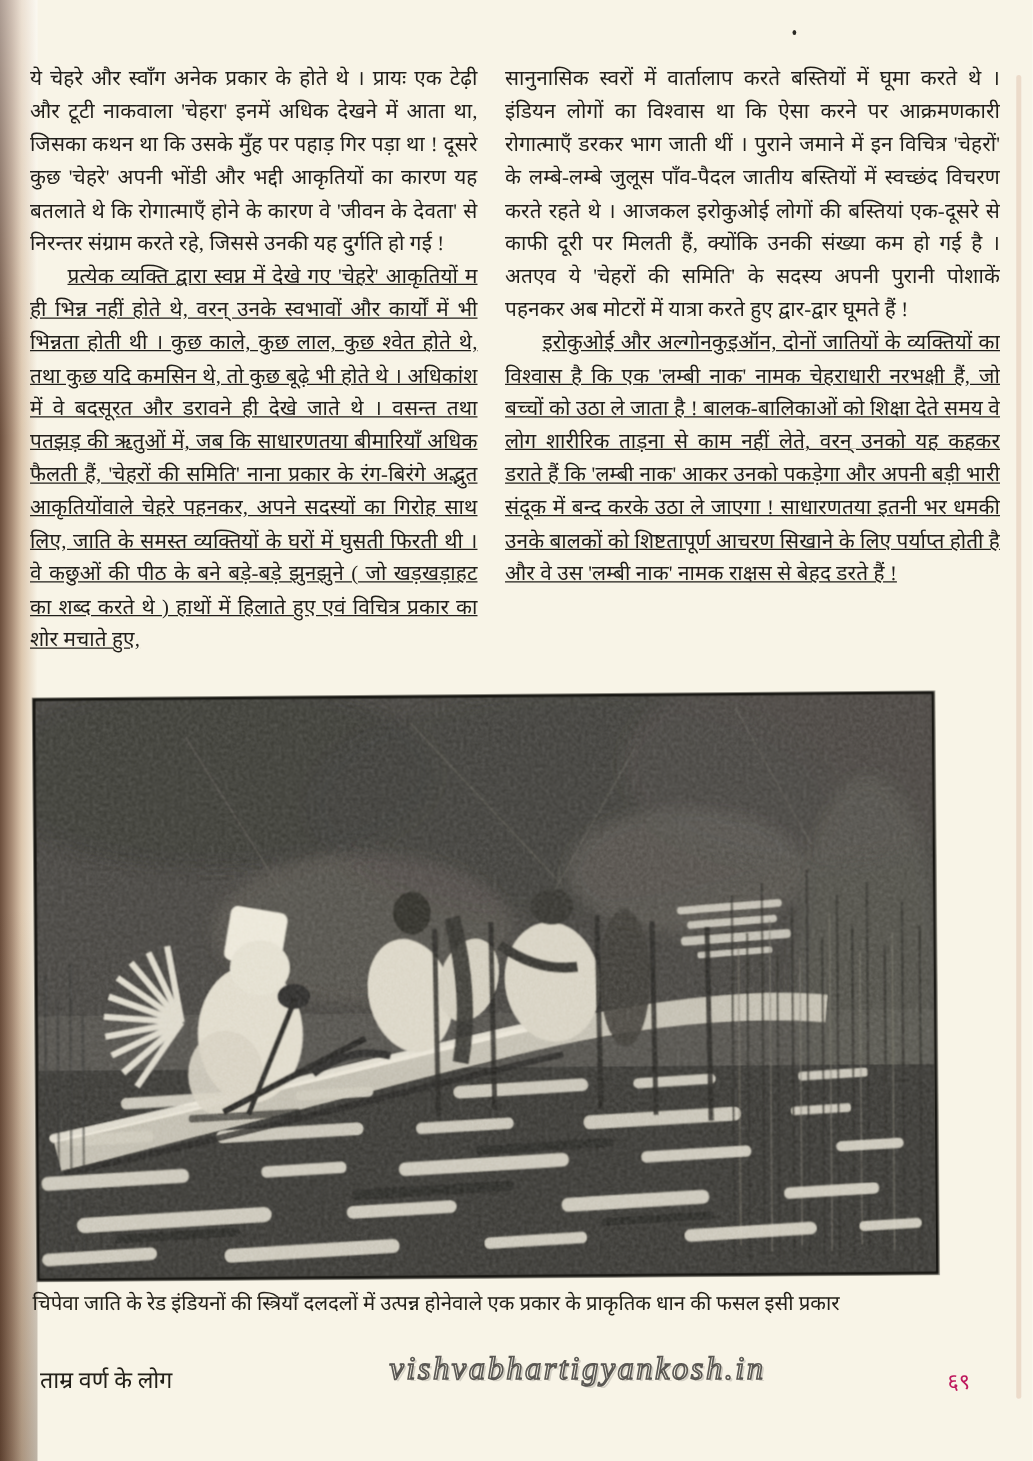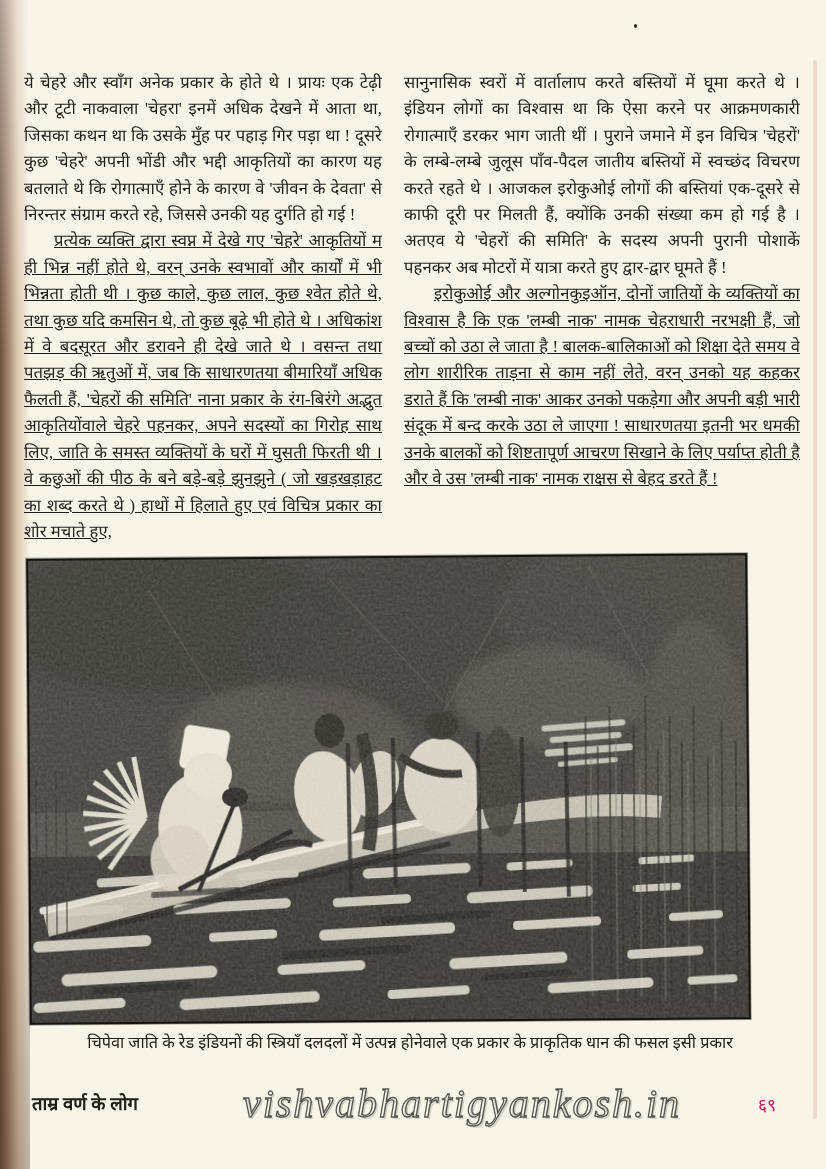--- a/index.html
+++ b/index.html
@@ -20,52 +20,52 @@
   }
   .right-edge{
     position:absolute;right:9px;top:60px;bottom:50px;width:4px;
     background:rgba(205,155,130,.28);border-radius:2px;
   }
   
   .text-columns{
     position:absolute;left:24px;top:50px;width:776px;height:510px;
     display:flex;gap:22px;overflow:hidden;
   }
-  .col{height:100%;margin-top:20px;}
+  .col{height:100%;}
   .col-left{width:358px;}
   .col-right{width:396px;}
   .text-columns p{
     margin:0;text-align:justify;
     font-size:16.6px;line-height:26.4px;
     letter-spacing:.1px;
   }
   .indent{text-indent:30px;text-decoration:underline;}
   
   .photo-figure{
     position:absolute;left:28px;top:556px;width:717px;height:462px;
     transform:rotate(-0.45deg);
     background:#3b3935;
     border:2px solid #14130f;
     box-shadow:0 0 0 1px rgba(20,19,15,.4);
   }
   .photo-figure svg{display:block;width:100%;height:100%;}
   
   .caption{
     position:absolute;left:26px;top:1030px;width:768px;
-    text-align:center;font-size:16.3px;line-height:26px;color:#232019;
+    text-align:left;font-size:16.3px;line-height:26px;color:#232019;
   }
   .caption .line1{white-space:nowrap;}
   
   .footer-title{
     position:absolute;left:32px;top:1090px;
-    font-size:18.5px;font-weight:bold;color:#232019;
+    font-size:18.5px;font-weight:normal;color:#232019;
   }
   .watermark{
     position:absolute;left:192px;top:1080px;width:540px;text-align:center;
-    font-style:italic;font-size:40px;letter-spacing:2px;
+    font-style:italic;font-size:26px;letter-spacing:2px;
     color:transparent;
     -webkit-text-stroke:1.3px rgba(72,70,66,.9);
     text-shadow:2px 2px 0 rgba(130,126,118,.30);
     white-space:nowrap;
   }
   @supports not (-webkit-text-stroke:1px black){
     .watermark{color:#8d8a83;text-shadow:none;}
   }
   .page-number{
     position:absolute;left:758px;top:1092px;font-size:17.5px;color:#be185d;

